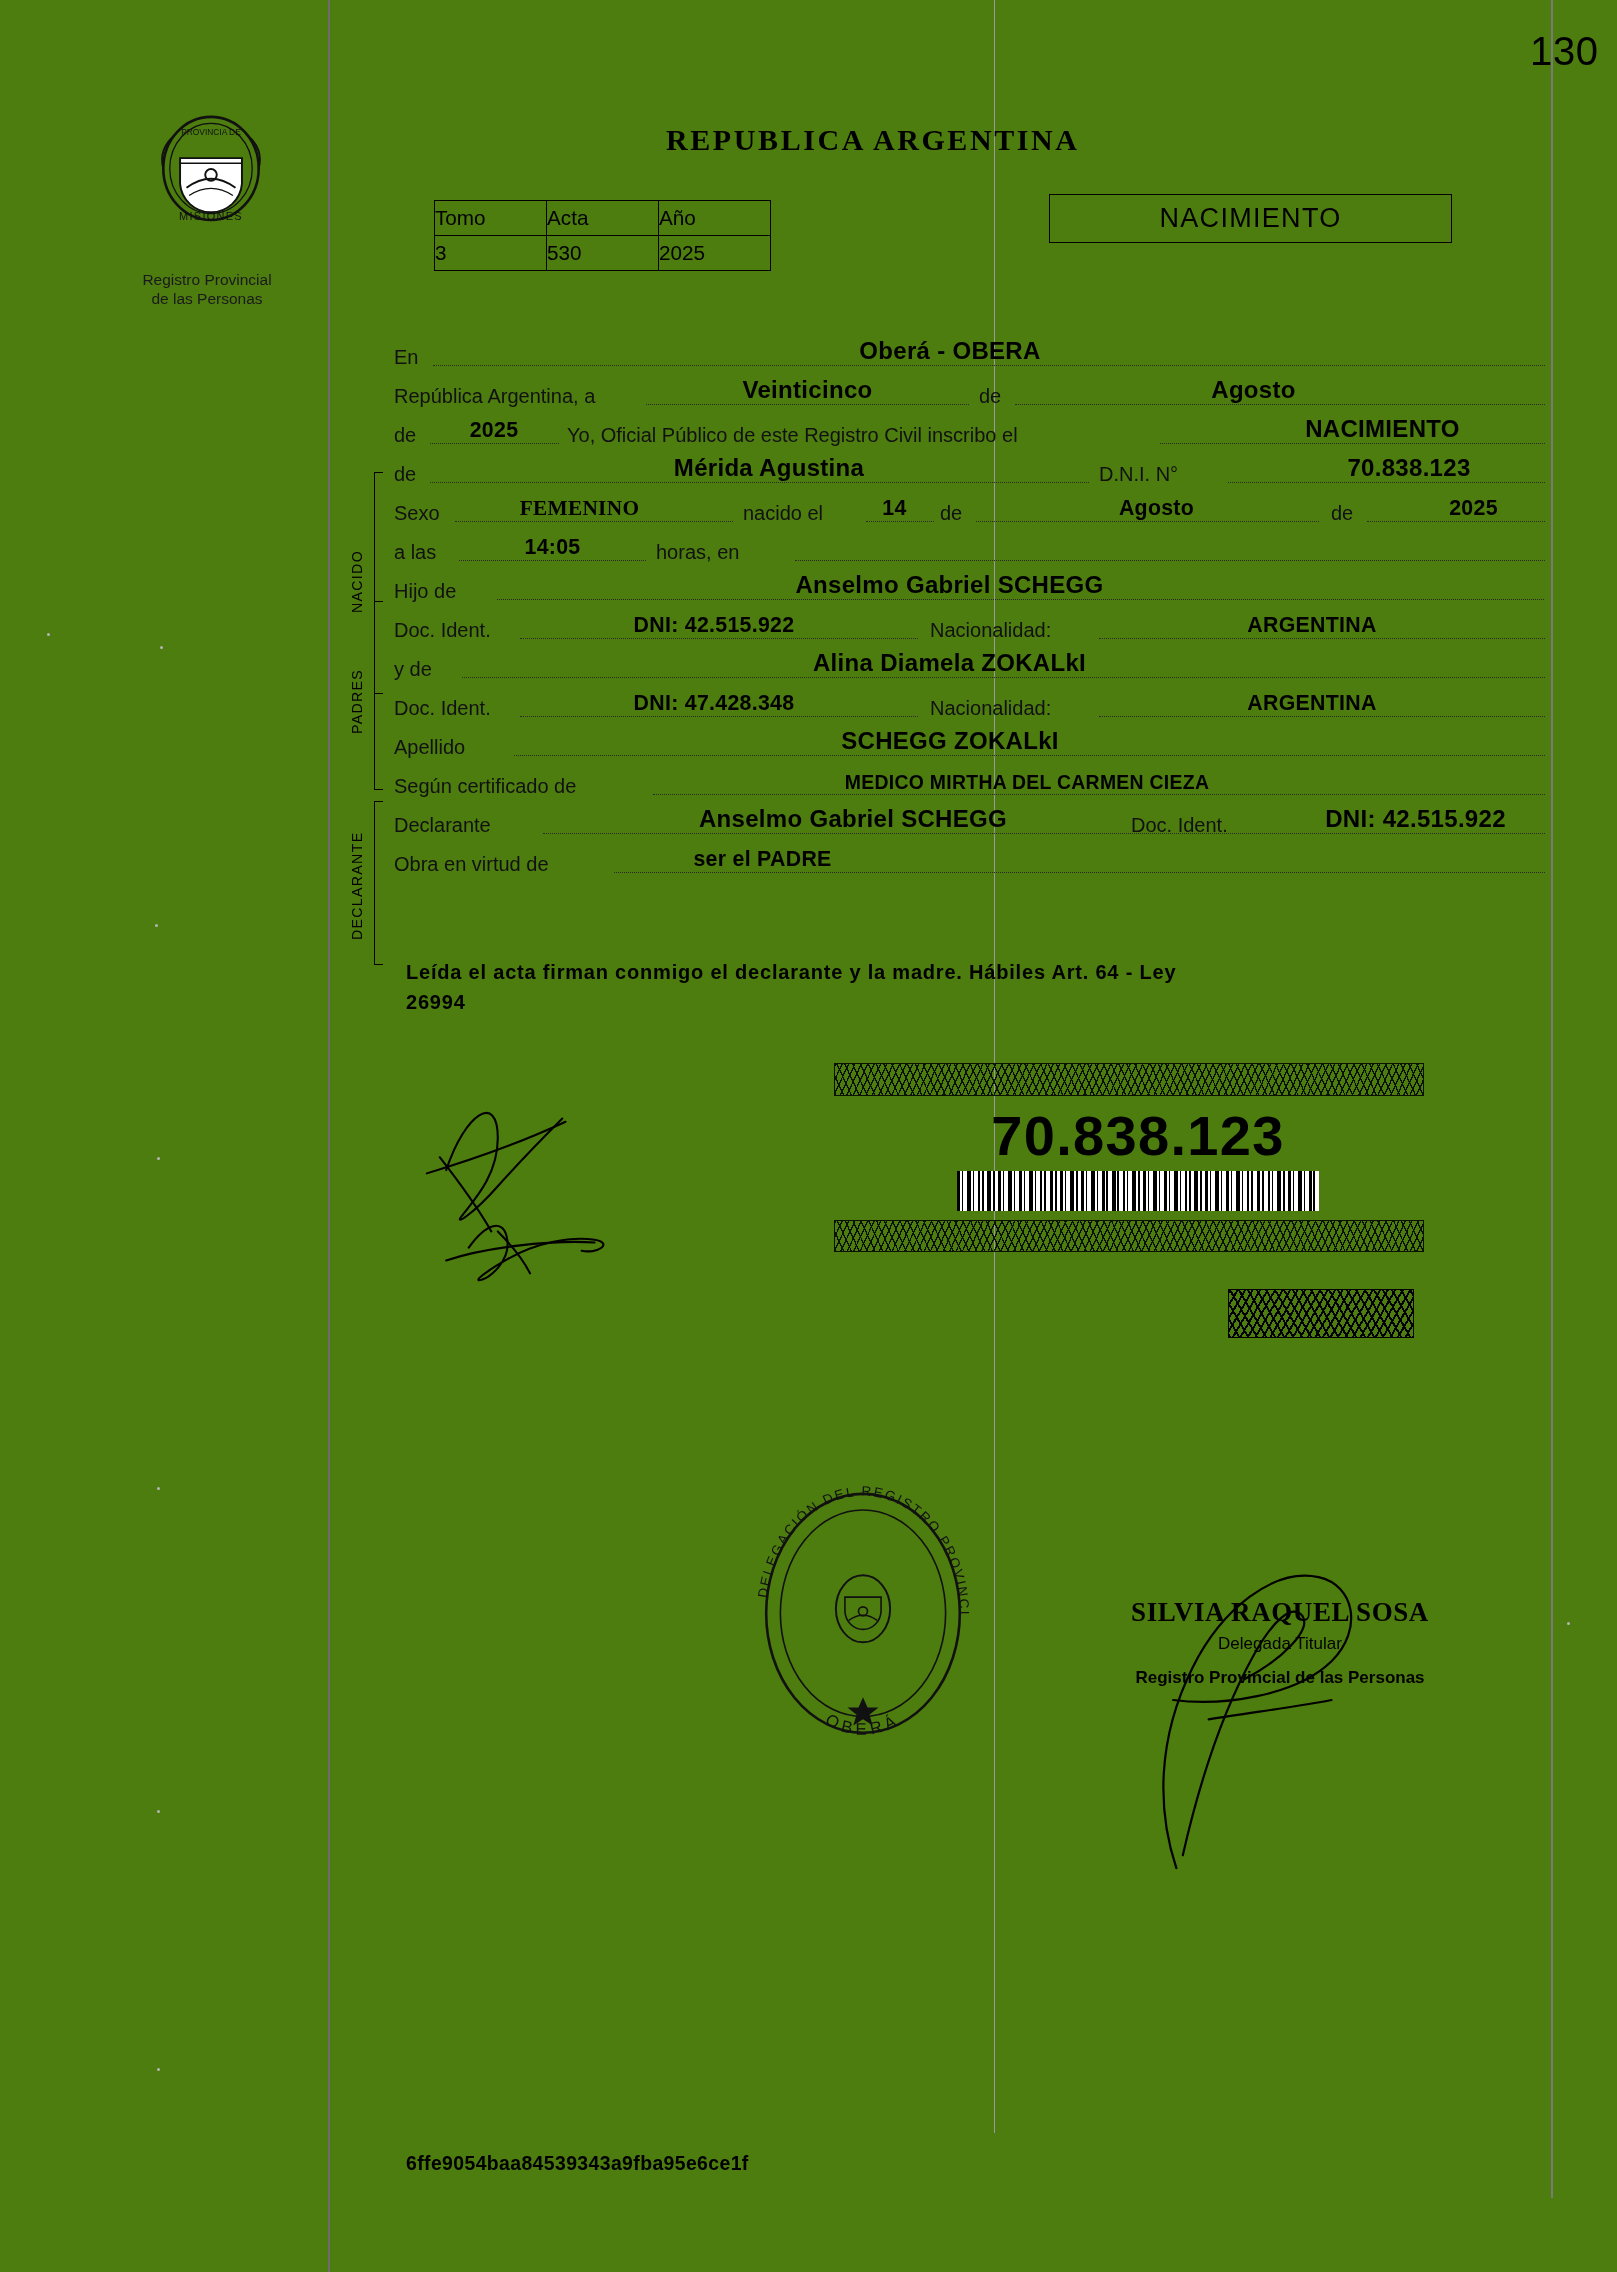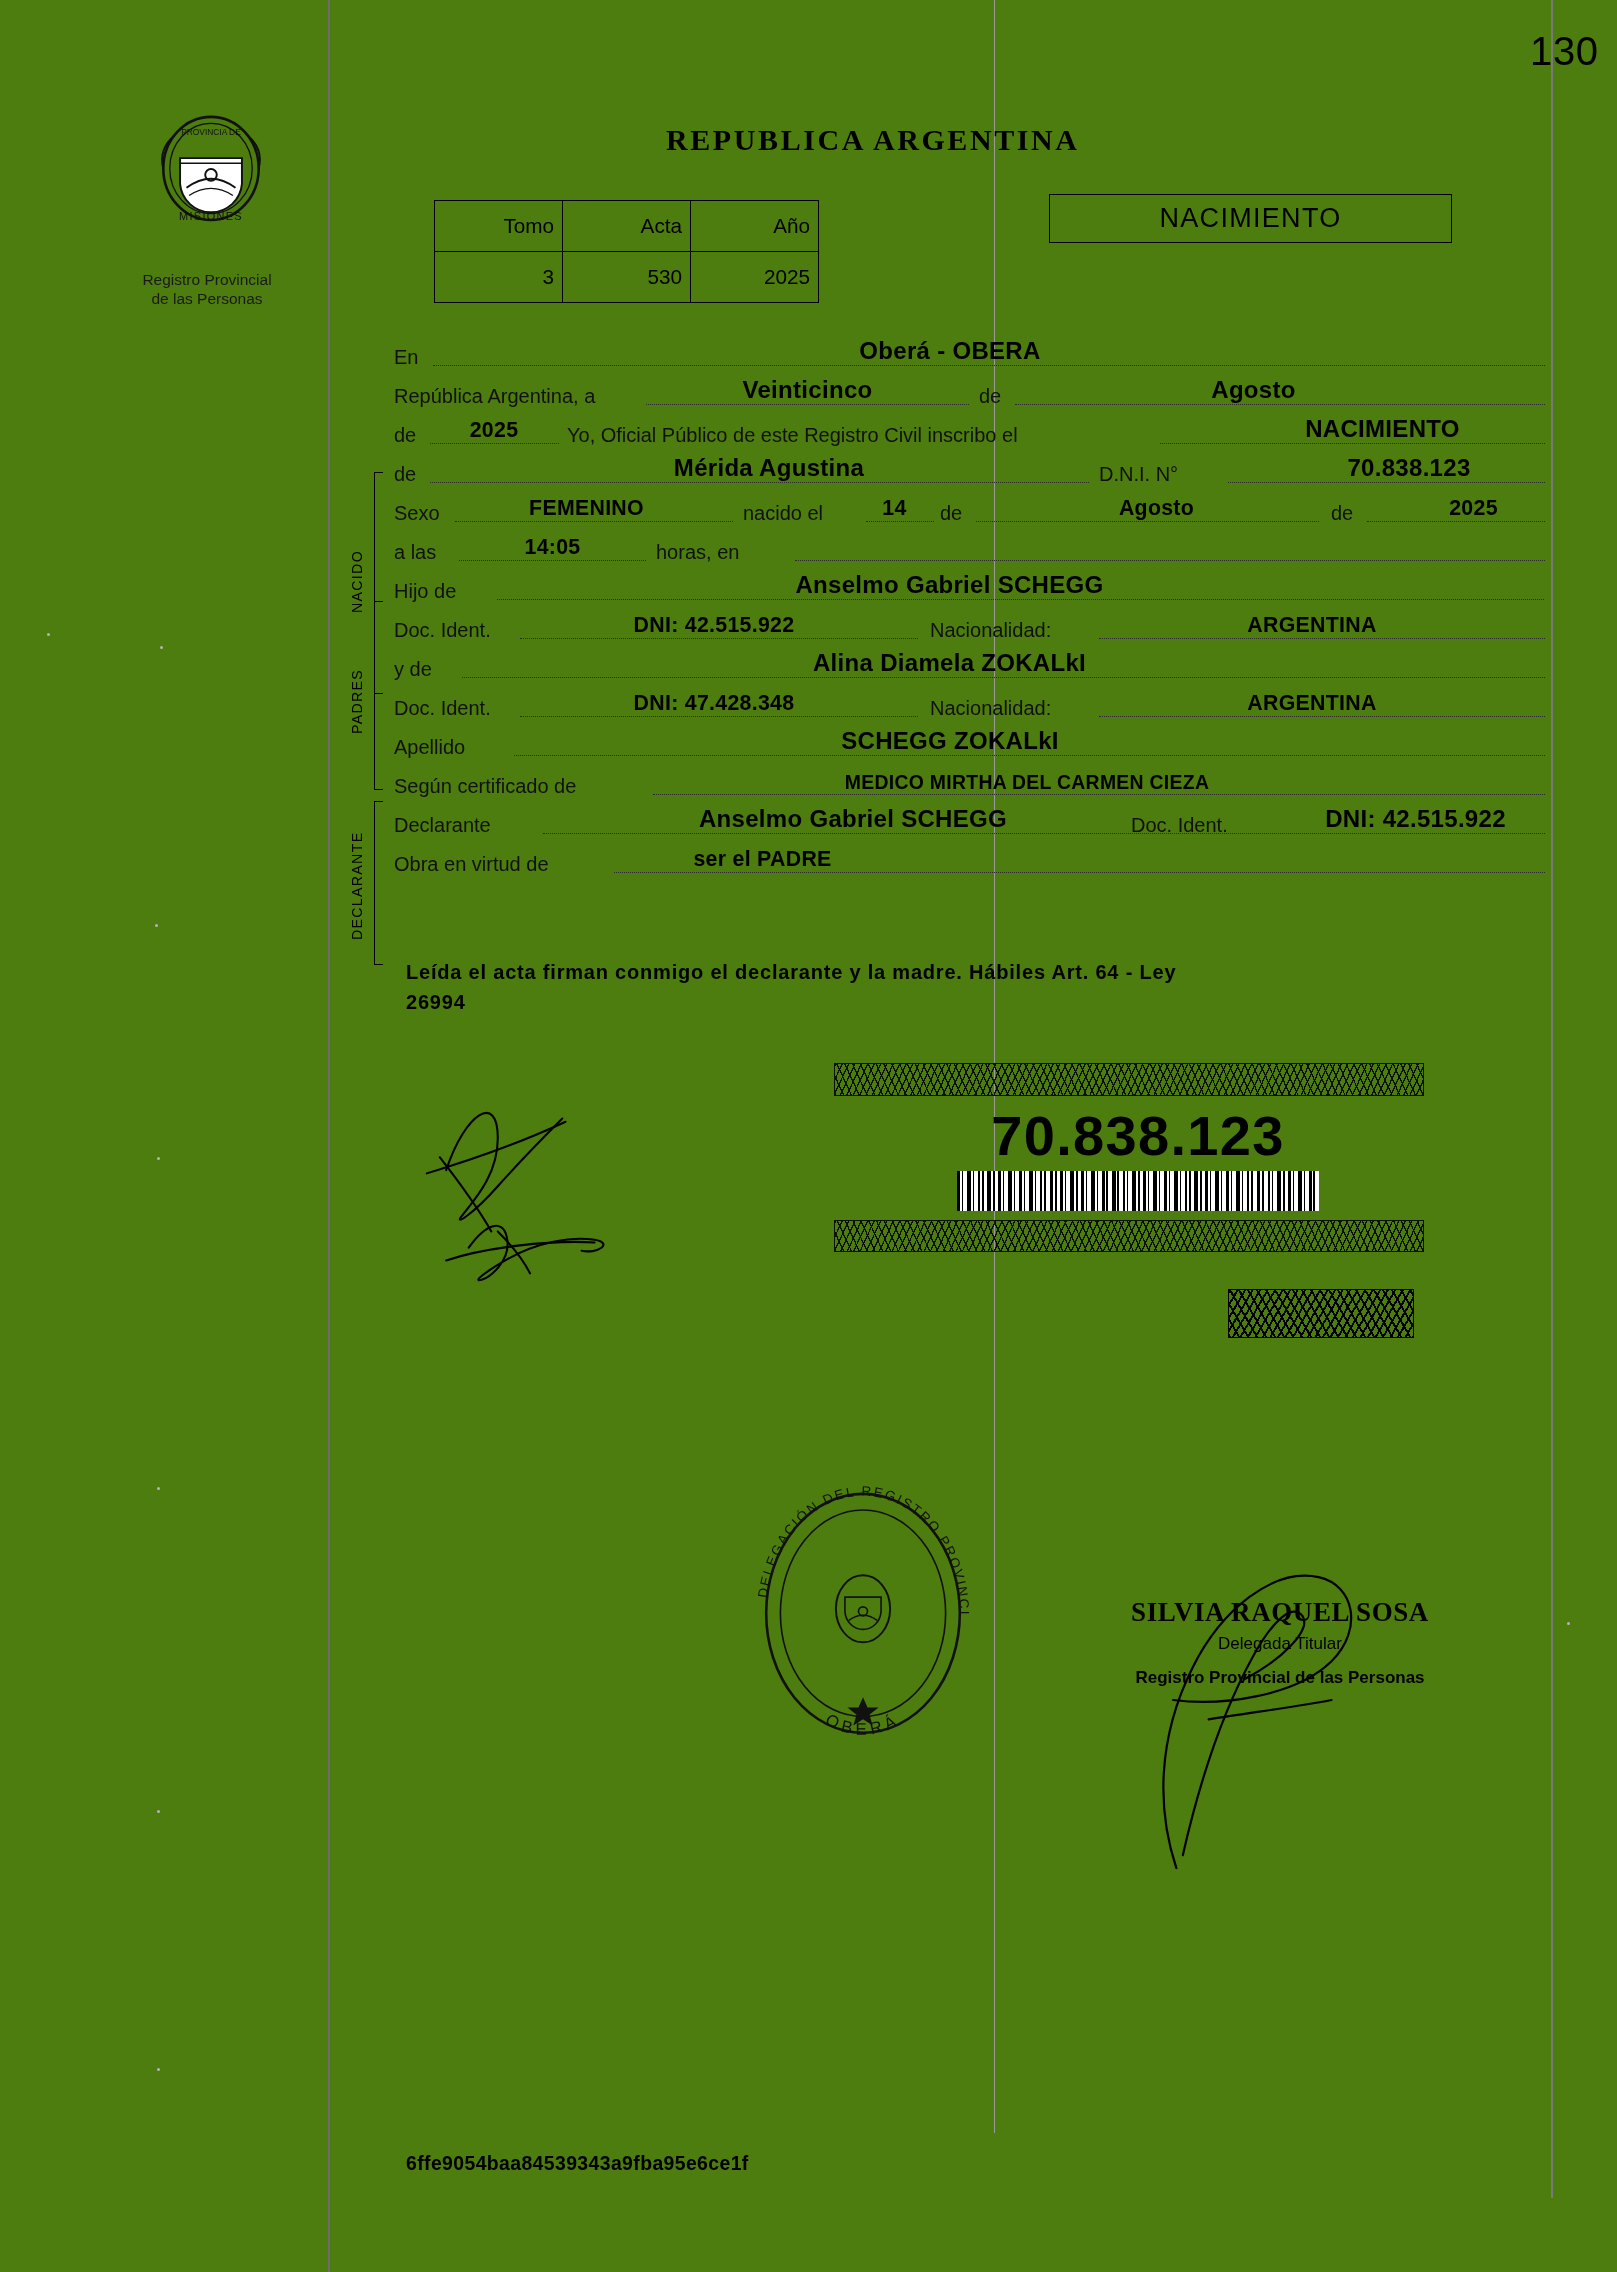--- a/index.html
+++ b/index.html
@@ -97,23 +97,23 @@
   .tbl {
     position: absolute;
     left: 434px;
     top: 200px;
     border-collapse: collapse;
   }
   .tbl td {
     border: 1.3px solid #000;
     width: 111px;
     height: 34px;
-    text-align: right;
+    text-align: left;
     font-size: 20.7px;
-    padding: 8px;
+    padding: 0;
   }
   .tbl td.hdr { font-weight: 400; }
 
   
   .nac-box {
     position: absolute;
     left: 1049px;
     top: 194px;
     width: 401px;
     height: 47px;
@@ -402,21 +402,21 @@
       <span class="dots" style="left:36px; width:659px;"></span>
       <span class="val lg" style="left:207px; width:336px;">Mérida Agustina</span>
       <span class="lbl" style="left:705px;">D.N.I. N°</span>
       <span class="dots" style="left:834px; width:317px;"></span>
       <span class="val lg" style="left:892px; width:246px;">70.838.123</span>
     </div>
 
     <div class="line">
       <span class="lbl" style="left:0;">Sexo</span>
       <span class="dots" style="left:61px; width:278px;"></span>
-      <span class="val" style="left:63px; width:259px;">FEMENINO</span>
+      <span class="val" style="left:56px; width:259px;font-family:Liberation Serif, serif;">FEMENINO</span>
       <span class="lbl" style="left:349px;">nacido el</span>
       <span class="dots" style="left:472px; width:68px;"></span>
       <span class="val" style="left:465px; width:71px;">14</span>
       <span class="lbl" style="left:546px;">de</span>
       <span class="dots" style="left:582px; width:343px;"></span>
       <span class="val" style="left:633px; width:259px;">Agosto</span>
       <span class="lbl" style="left:937px;">de</span>
       <span class="dots" style="left:973px; width:178px;"></span>
       <span class="val" style="left:1015px; width:129px;">2025</span>
     </div>

